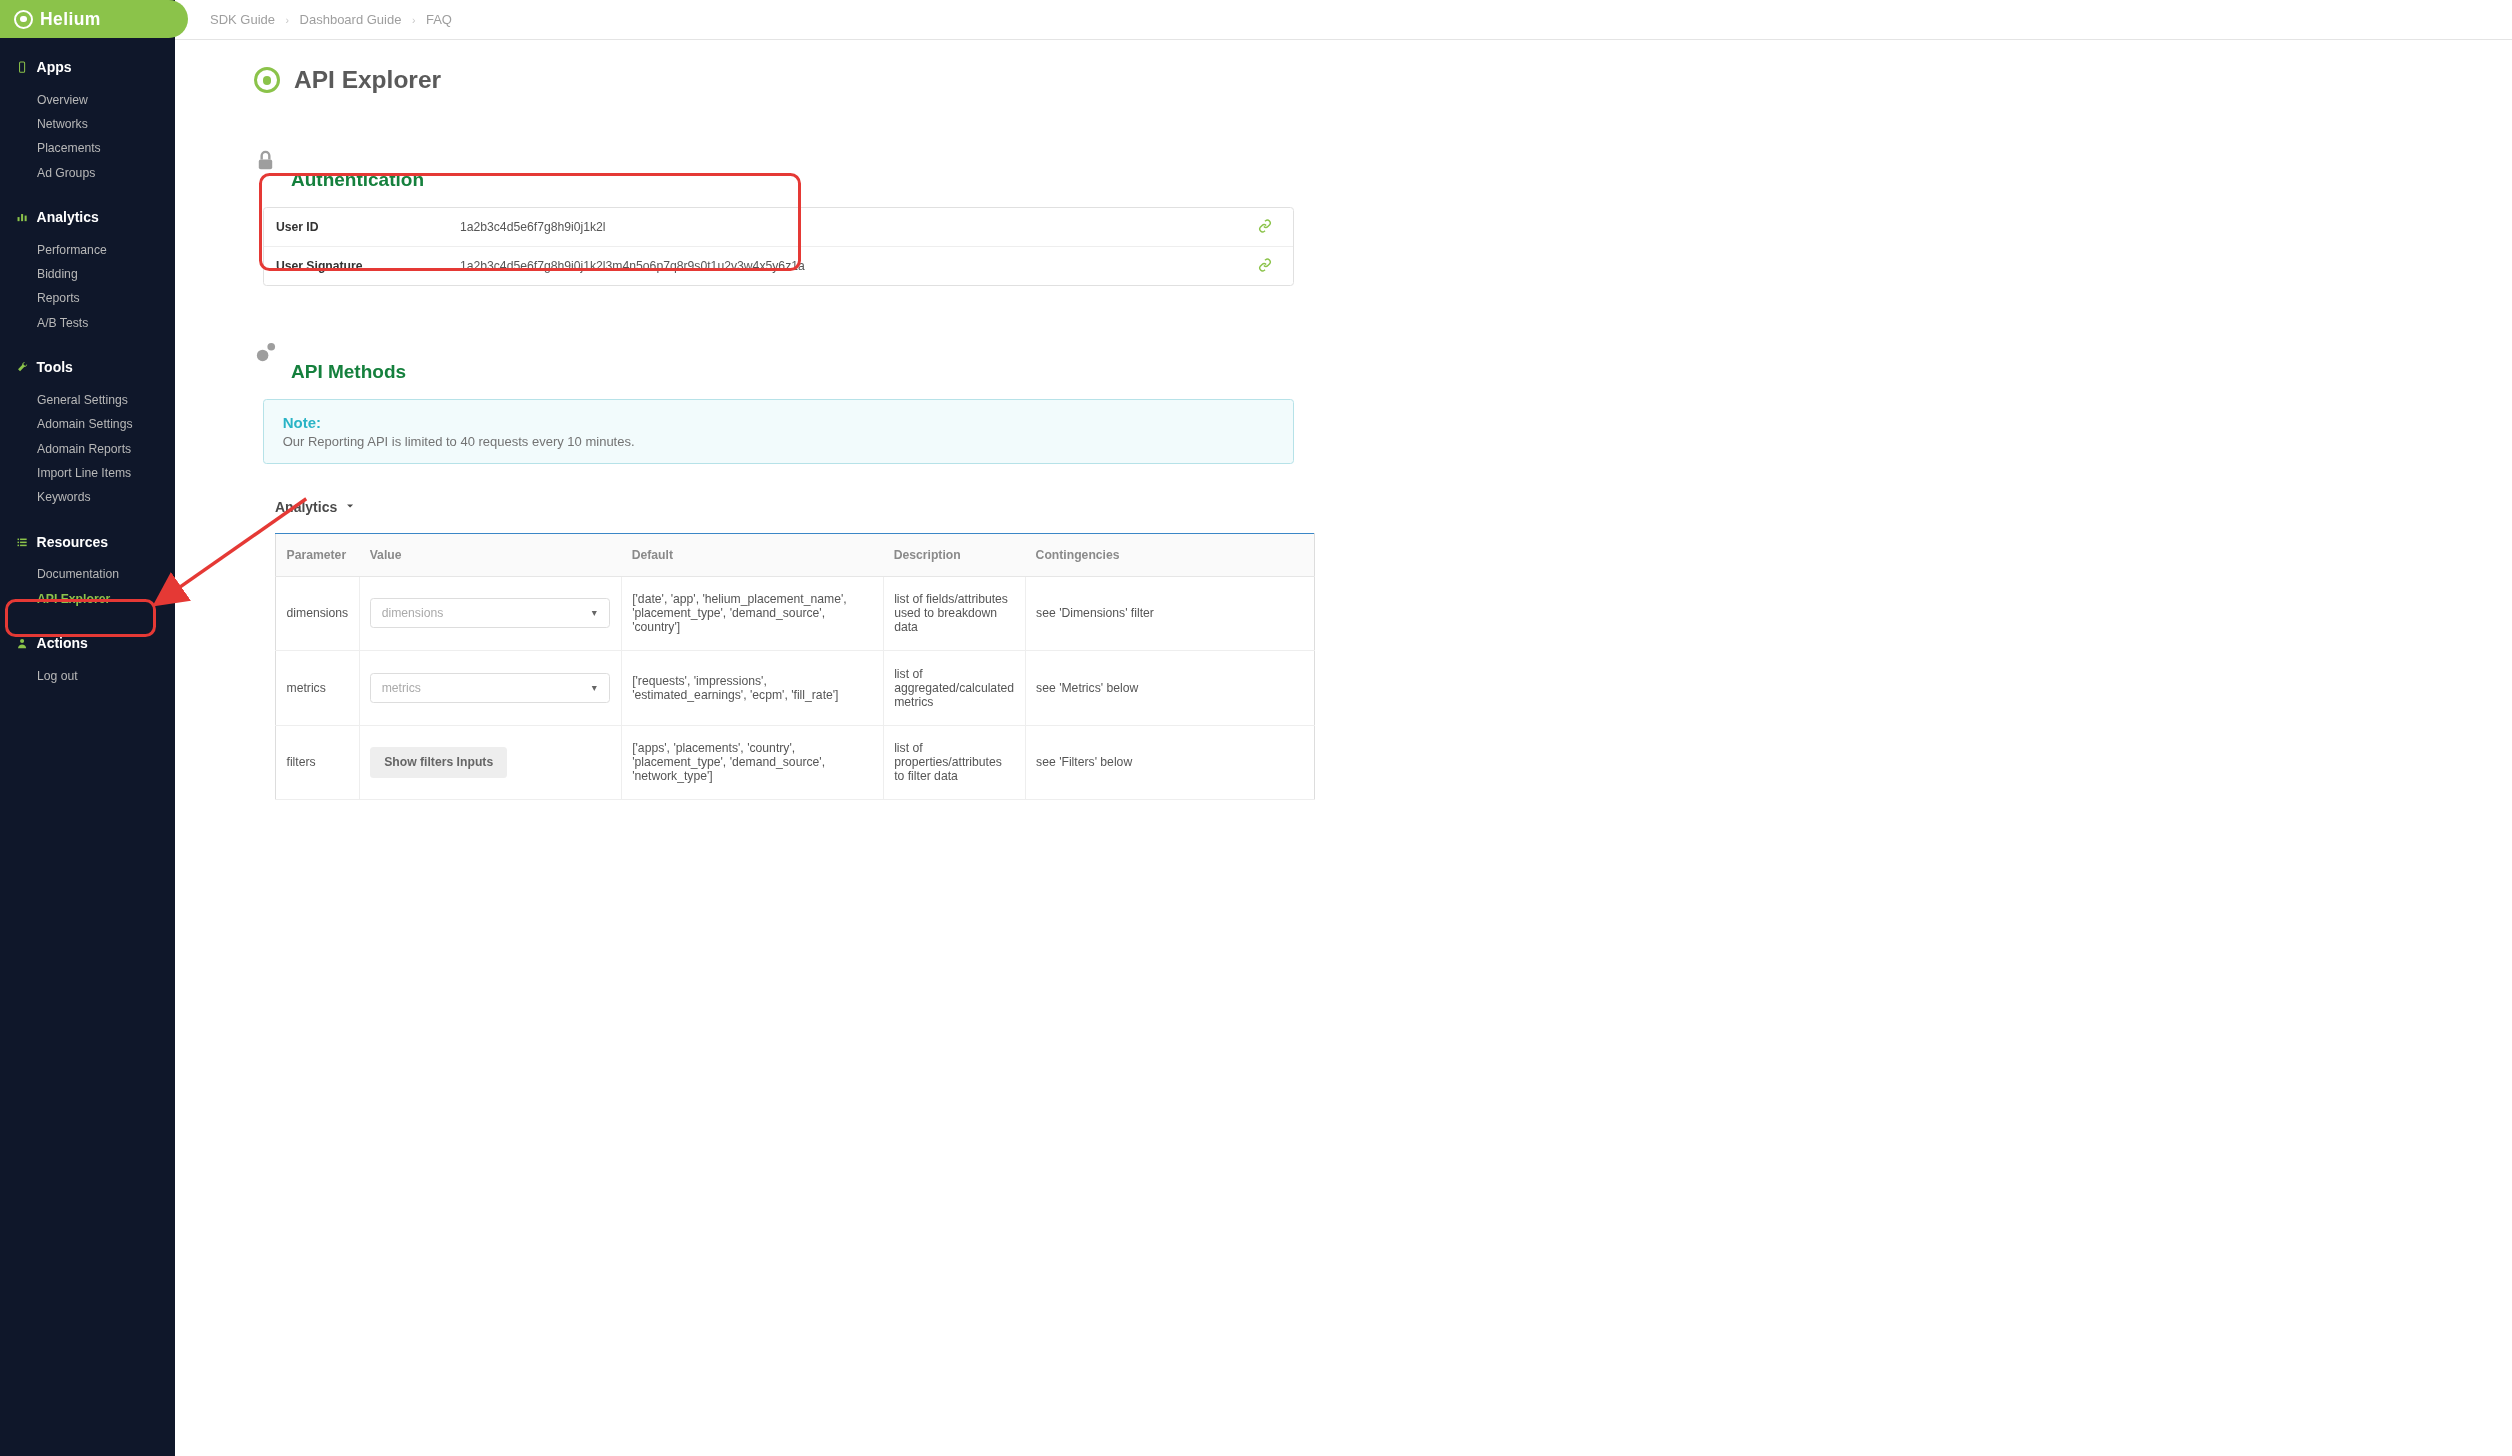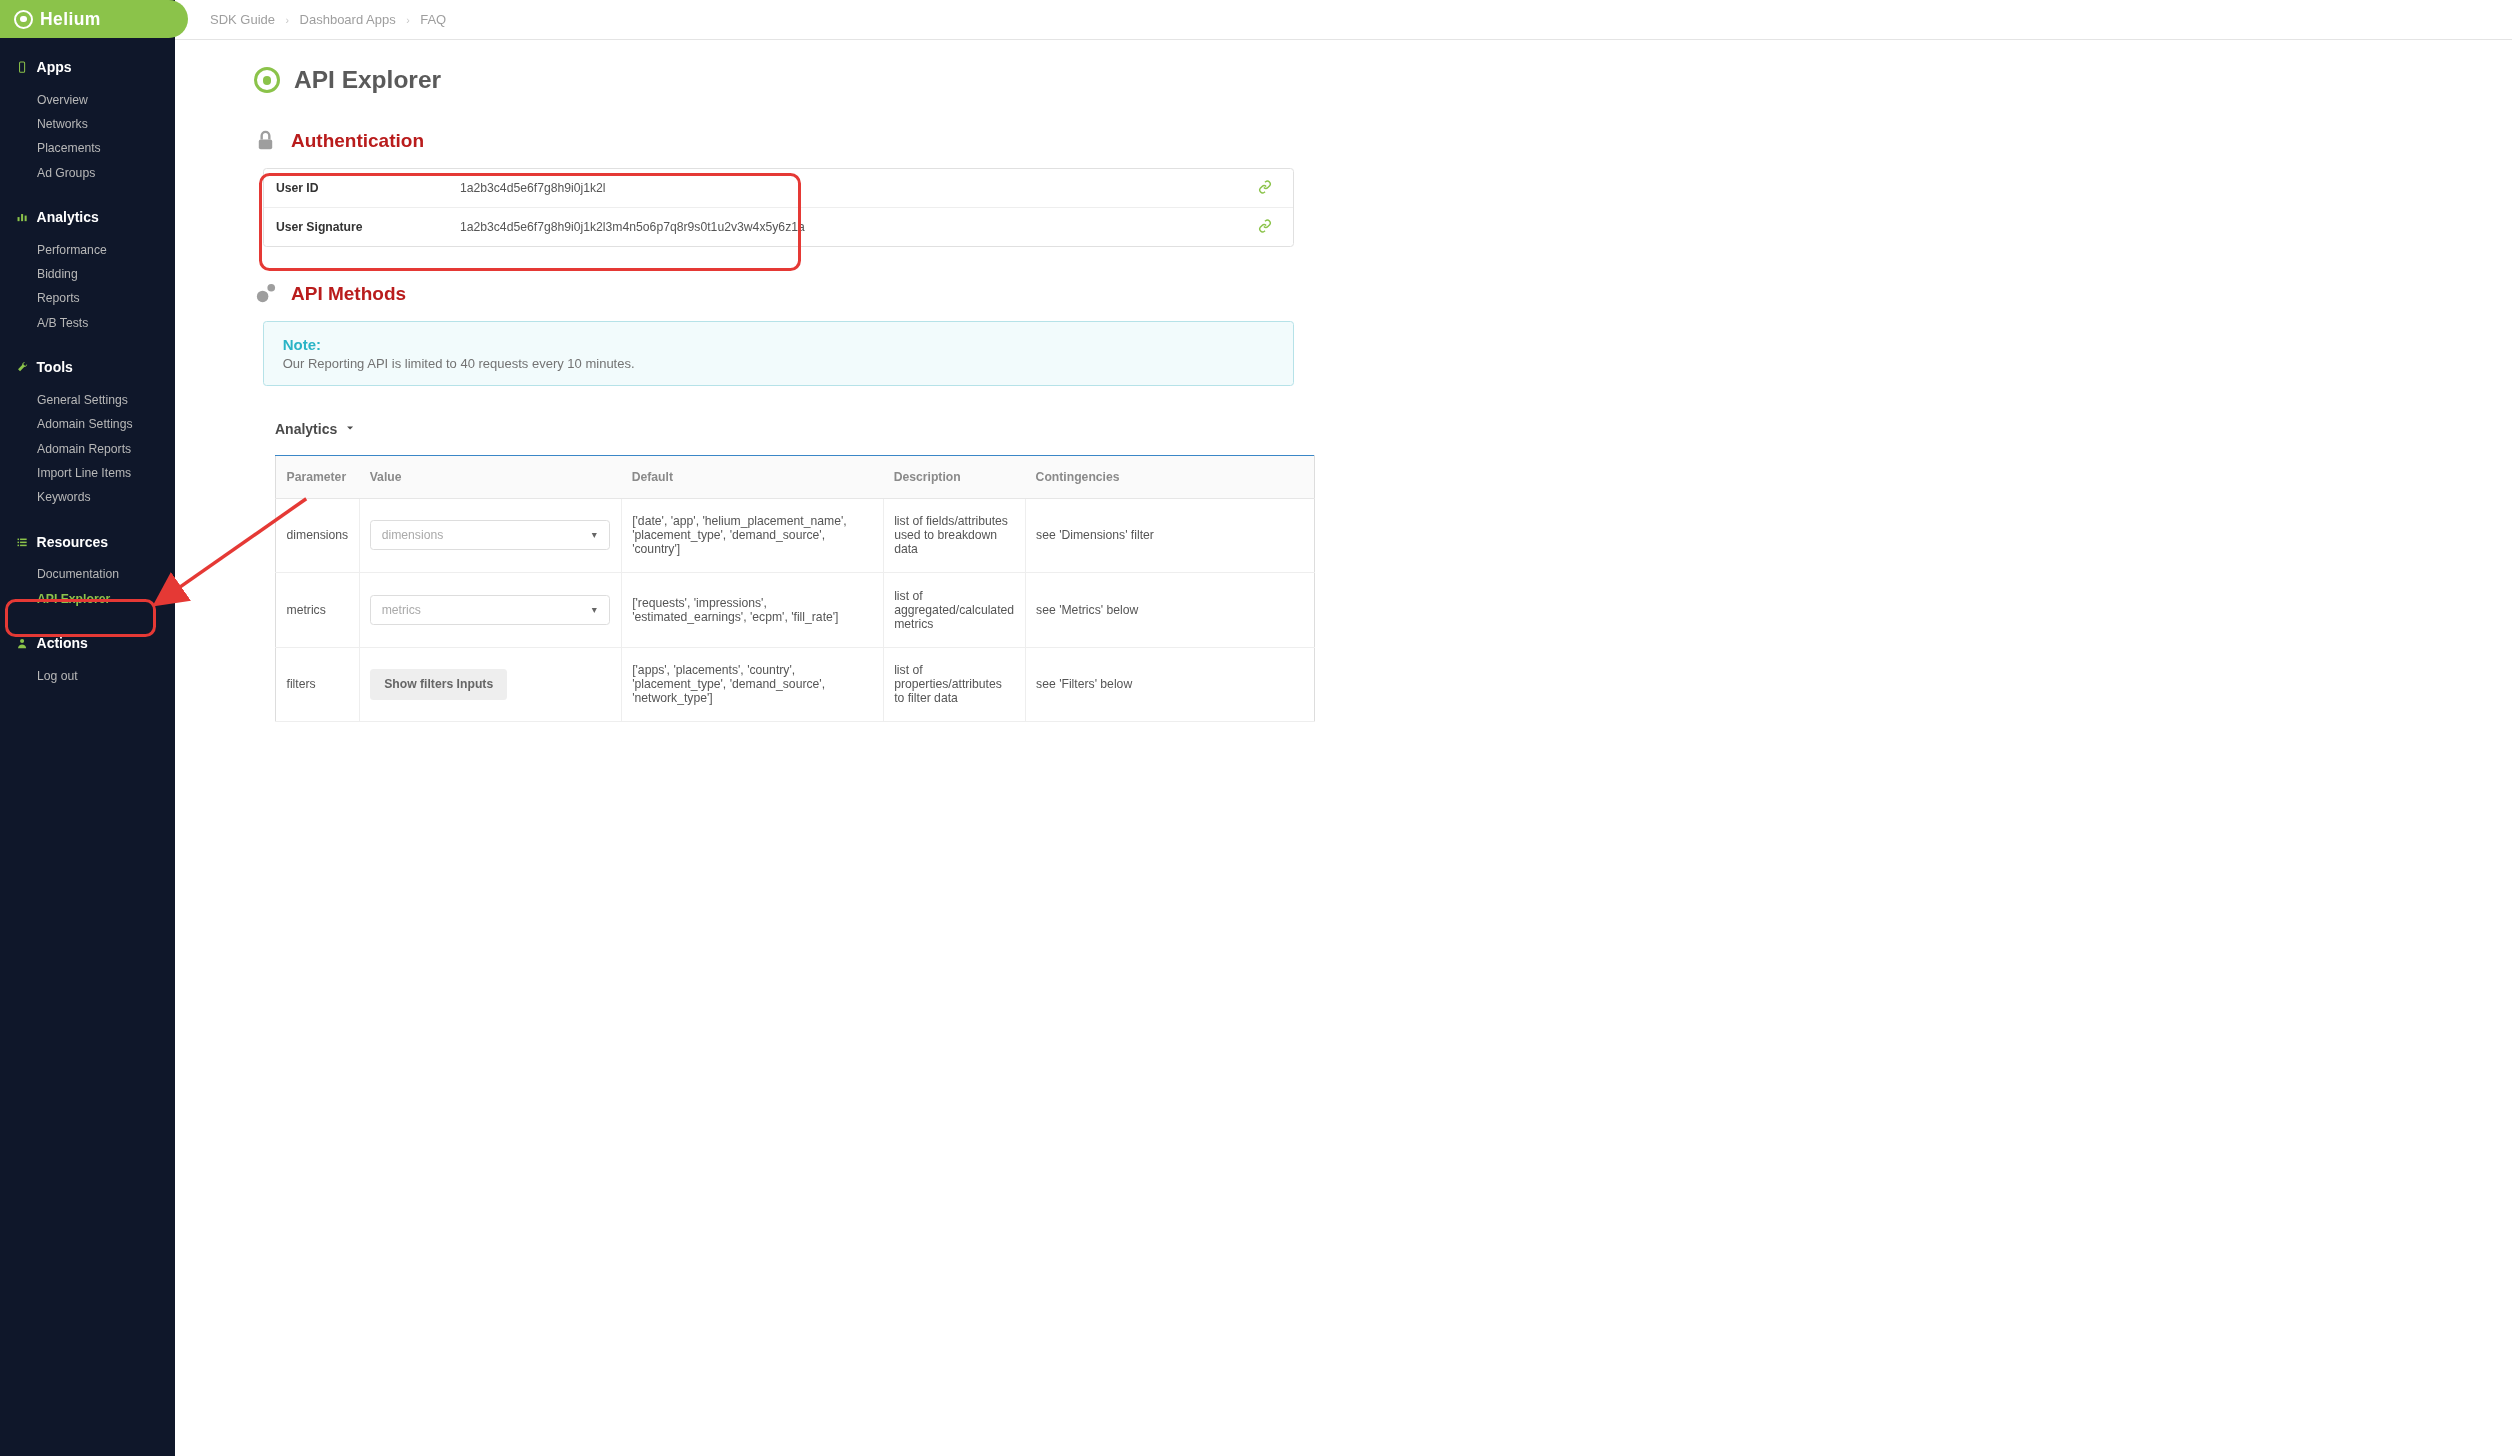--- a/index.html
+++ b/index.html
@@ -29,21 +29,21 @@
 
 
 .content { padding: 26px 52px 52px 79px; max-width: 1171px; }
 .page-title-row { display: flex; align-items: center; gap: 14px; margin-bottom: 35px; }
 .pt-icon { width: 26px; height: 26px; border: 3.5px solid #8bc34a; border-radius: 50%; display: flex; align-items: center; justify-content: center; }
 .pt-icon::after { content:""; width:8.7px; height:8.7px; background:#8bc34a; border-radius:50%; }
 .page-title { font-size: 24.5px; font-weight: 700; color: #5a5a5a; }
 
 .section-row { display: flex; align-items: center; gap: 14px; margin: 8.7px 0 15.7px 0; }
 .section-icon { width: 23px; display:flex; color:#9e9e9e; }
-.section-title { font-size: 19px; font-weight: 600; color: #b91c1c; }
+.section-title { font-size: 19px; font-weight: 600; color: #15803d; margin-top: 40px; }
 
 
 .auth-box { border: 0.9px solid #e0e0e0; border-radius: 3.5px; margin-left: 8.7px; }
 .auth-row { display: flex; align-items: center; padding: 10.5px 12.2px; border-bottom: 0.9px solid #eee; justify-content: center; }
 .auth-row:last-child { border-bottom: none; }
 .auth-label { width: 184px; font-weight: 700; font-size: 12.2px; color: #333; }
 .auth-value { flex: 1; font-size: 12.2px; color: #555; }
 .auth-link { color: #8bc34a; padding: 0 8.7px; }
 
 
@@ -174,21 +174,21 @@
       <ul class="nav-items">
         <li>Log out</li>
       </ul>
     </div>
   </aside>
 
   <div class="main">
     <div class="topbar">
       <span class="crumb">SDK Guide</span>
       <span class="sep">›</span>
-      <span class="crumb">Dashboard Apps</span>
+      <span class="crumb">Dashboard Guide</span>
       <span class="sep">›</span>
       <span class="crumb">FAQ</span>
     </div>
 
     <div class="content">
       <div class="page-title-row">
         <span class="pt-icon"></span>
         <h1 class="page-title">API Explorer</h1>
       </div>
 

